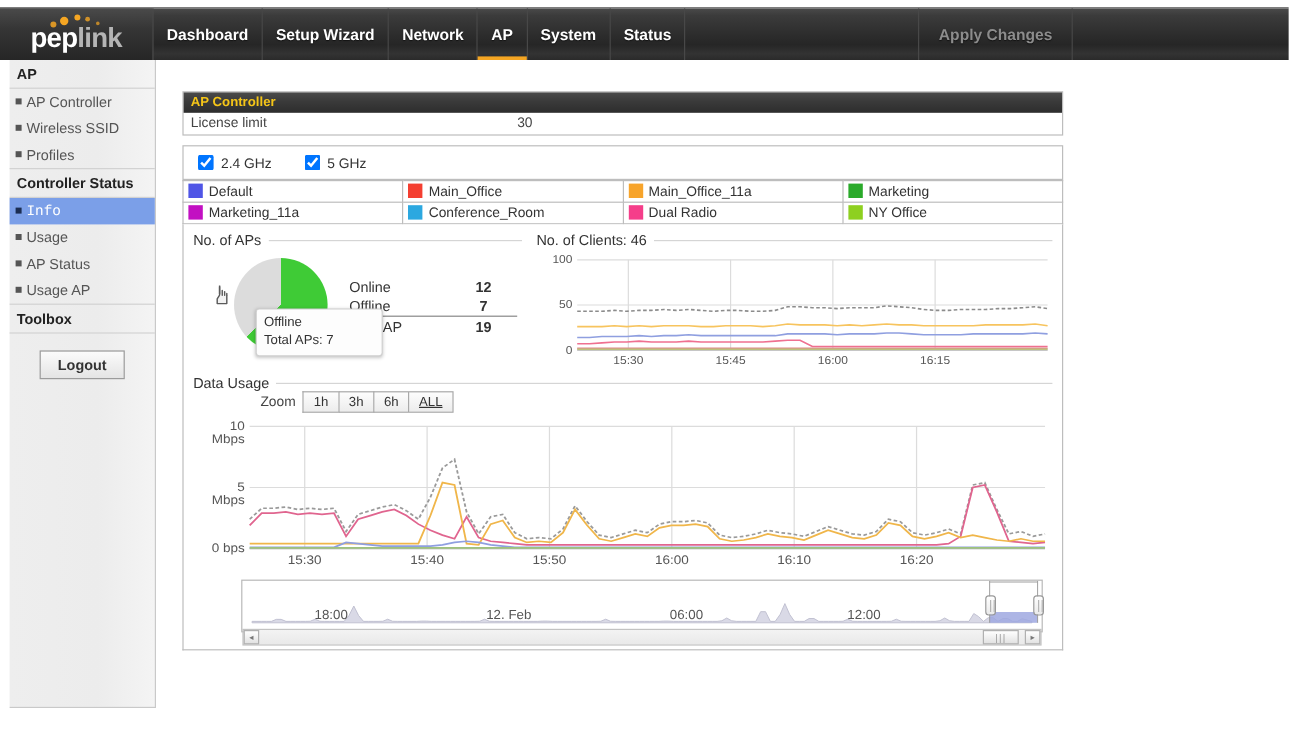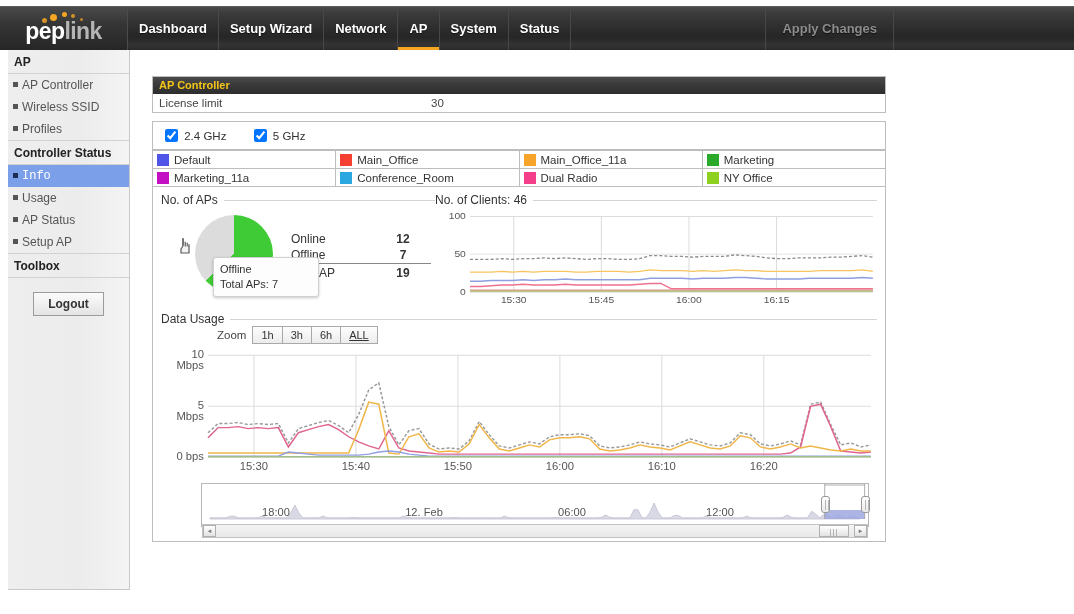--- a/index.html
+++ b/index.html
@@ -100,21 +100,21 @@
   .legend .sub td { border-right:1px solid #333; }
   .sw { display:inline-block; width:12px; height:12px; vertical-align:-2px; margin-right:5px; }
   .legend td.blank { border:none; }
 
   
   .charts-outer { border:1px solid #bdbdbd; border-top:none; background:#fff; padding:6px 8px 8px 8px; }
 
   .fieldset-title { font-size:12px; color:#333; display:flex; align-items:center; gap:6px; white-space:nowrap; }
   .fieldset-title .rule { flex:1; height:1px; background:#d5d5d5; }
 
-  .row-top { display:flex; }
+  .row-top { display:flex;gap:12px; }
   .col-aps { width:274px; }
   .col-clients { flex:1; }
 
   .pie-area { position:relative; height:100px; display:flex; align-items:flex-start; padding-top:8px; }
   .pie {
     width:78px; height:78px; border-radius:50%; margin-left:34px; flex:none;
     background: conic-gradient(#3fcb36 0deg 227deg, #dcdcdc 227deg 360deg);
     position:relative;
   }
   .cursor-icn { position:absolute; left:-18px; top:22px; width:16px; height:18px; }
@@ -196,21 +196,21 @@
   <div class="sidebar">
     <div class="side-group">AP</div>
     <div class="side-item">AP Controller</div>
     <div class="side-item">Wireless SSID</div>
     <div class="side-item side-sep">Profiles</div>
 
     <div class="side-group">Controller Status</div>
     <div class="side-item sel">Info</div>
     <div class="side-item">Usage</div>
     <div class="side-item">AP Status</div>
-    <div class="side-item side-sep">Setup AP</div>
+    <div class="side-item side-sep">Usage AP</div>
 
     <div class="side-group">Toolbox</div>
     <div class="logout-wrap">
       <button class="logout-btn">Logout</button>
     </div>
   </div>
 
   <div class="content">
 
     <div class="panel">

